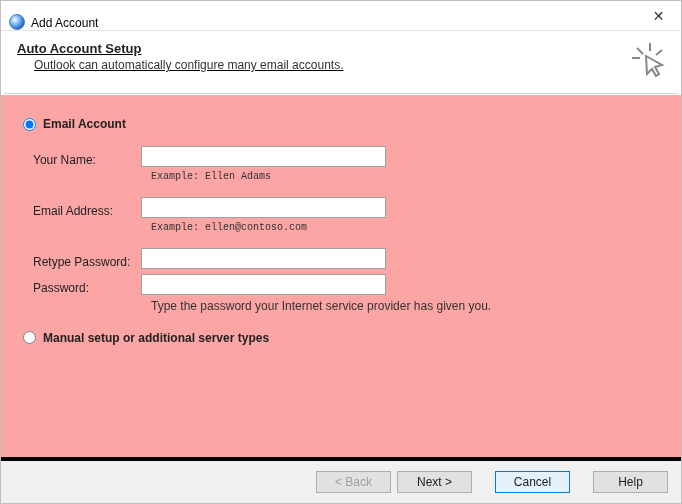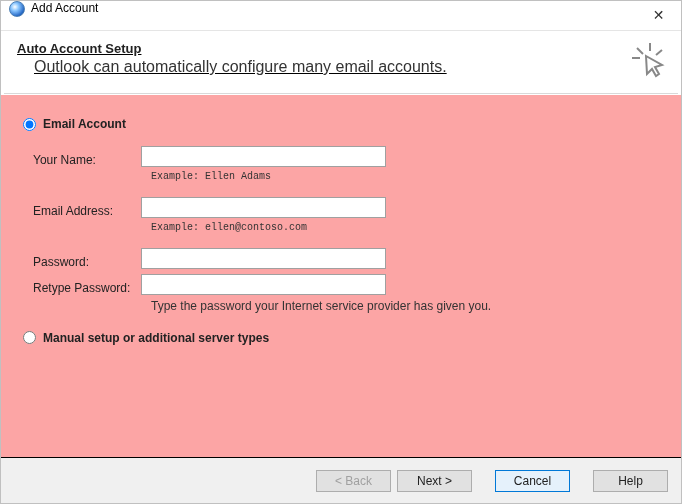--- a/index.html
+++ b/index.html
@@ -1,41 +1,41 @@
 <!DOCTYPE html>
 <html><head>
 <meta charset="utf-8">
 <style>
   * { box-sizing: border-box; margin: 0; padding: 0; font-family: "Segoe UI", Tahoma, sans-serif; }
   html, body { width: 682px; height: 504px; background: #fff; }
   .window { width: 682px; height: 504px; border: 1px solid #c0c0c0; display: flex; flex-direction: column; background: #fff; }
-  .titlebar { height: 30px; display: flex; align-items: flex-start; padding-left: 8px; border-bottom: 1px solid #e5e5e5; }
+  .titlebar { height: 30px; display: flex; align-items: flex-end; padding-left: 8px; border-bottom: 1px solid #e5e5e5; }
   .title-icon { width: 16px; height: 16px; border-radius: 50%; background: radial-gradient(circle at 35% 35%, #fff 0%, #8ac6ff 30%, #2a6cc8 70%, #0a3d7a 100%); margin-right: 6px; border:1px solid #4b7fb5;}
   .title-text { font-size: 12px; flex: 1; }
   .close-btn { width: 45px; height: 28px; display: flex; align-items: center; justify-content: center; font-size: 14px; color:#333; }
   .header-section { padding: 10px 13px 14px 16px; display:flex; }
   .header-left{flex:1;text-decoration:underline;}
   .header-title { font-size: 13px; font-weight: bold; color:#222; }
-  .header-desc { font-size: 16px; padding-left: 17px; color:#333; margin-top:2px;}
+  .header-desc { font-size: 12px; padding-left: 17px; color:#333; margin-top:2px;}
   .header-icon { width:36px; height:36px; margin-top:2px; position:relative;}
   .pointer-svg{ stroke:#888; stroke-width:2; fill:none;}
   .separator { height:1px; background:#d9d9d9; margin: 0 3px;}
   .body-section { background: #fca5a5; flex: 1; padding: 22px 20px 10px 22px; border-top:1px solid #fff; }
   .radio-row { display: flex; align-items: center; margin-bottom: 14px; }
   .radio-row input[type=radio]{ width:13px; height:13px; margin-right:7px;}
   .radio-label { font-size: 12px; font-weight: bold; color:#222;}
   .form-grid { padding-left: 10px; }
   .form-row { display:flex; align-items:flex-end; min-height:22px; margin-bottom:4px;}
   .form-label { width: 108px; font-size: 12px; text-align:left; color:#222;}
   .form-input { width: 245px; height:21px; border:1px solid #a0a0a0; background:#fff; font-size:12px; padding:0 4px;}
   .help-text { font-size: 10px; color:#333; margin-left:118px; margin-bottom:14px;font-family:Liberation Mono, monospace;}
   .help-text-last { font-size: 12px; color:#333; margin-left:118px; margin-bottom:18px;}
   .manual-row { display:flex; align-items:flex-start;}
   .manual-row input[type=radio]{ width:13px; height:13px; margin-right:7px;}
-  .footer { height: 46px; background: #f0f0f0; border-top:1px solid #000000; display:flex; align-items:center; justify-content:flex-end; padding-right:13px; gap:6px;}
+  .footer { height: 46px; background: #f0f0f0; border-top:4px solid #000000; display:flex; align-items:center; justify-content:flex-end; padding-right:13px; gap:6px;}
   .btn { width:75px; height:22px; font-size:12px; background:#e1e1e1; border:1px solid #adadad; color:#222; display:flex; align-items:center; justify-content:center;}
   .btn.disabled{ color:#a0a0a0; }
   .btn.primary{ border:1px solid #0078d7; background:#e5f1fb;}
   .gap{width:11px;}
 </style>
 </head>
 <body>
 
 <div class="window">
 
@@ -80,25 +80,25 @@
       </div>
       <div class="help-text">Example: Ellen Adams</div>
 
       <div class="form-row">
         <label class="form-label">Email Address:</label>
         <input class="form-input" type="text" value="" style="">
       </div>
       <div class="help-text">Example: ellen@contoso.com</div>
 
       <div class="form-row">
-        <label class="form-label">Password:</label>
+        <label class="form-label">Retype Password:</label>
         <input class="form-input" type="password" value="" style="">
       </div>
       <div class="form-row">
-        <label class="form-label">Retype Password:</label>
+        <label class="form-label">Password:</label>
         <input class="form-input" type="password" value="" style="">
       </div>
       <div class="help-text-last">Type the password your Internet service provider has given you.</div>
 
     </div>
 
     <div class="manual-row">
       <input type="radio" name="setup" style="">
       <span class="radio-label">Manual setup or additional server types</span>
     </div>

